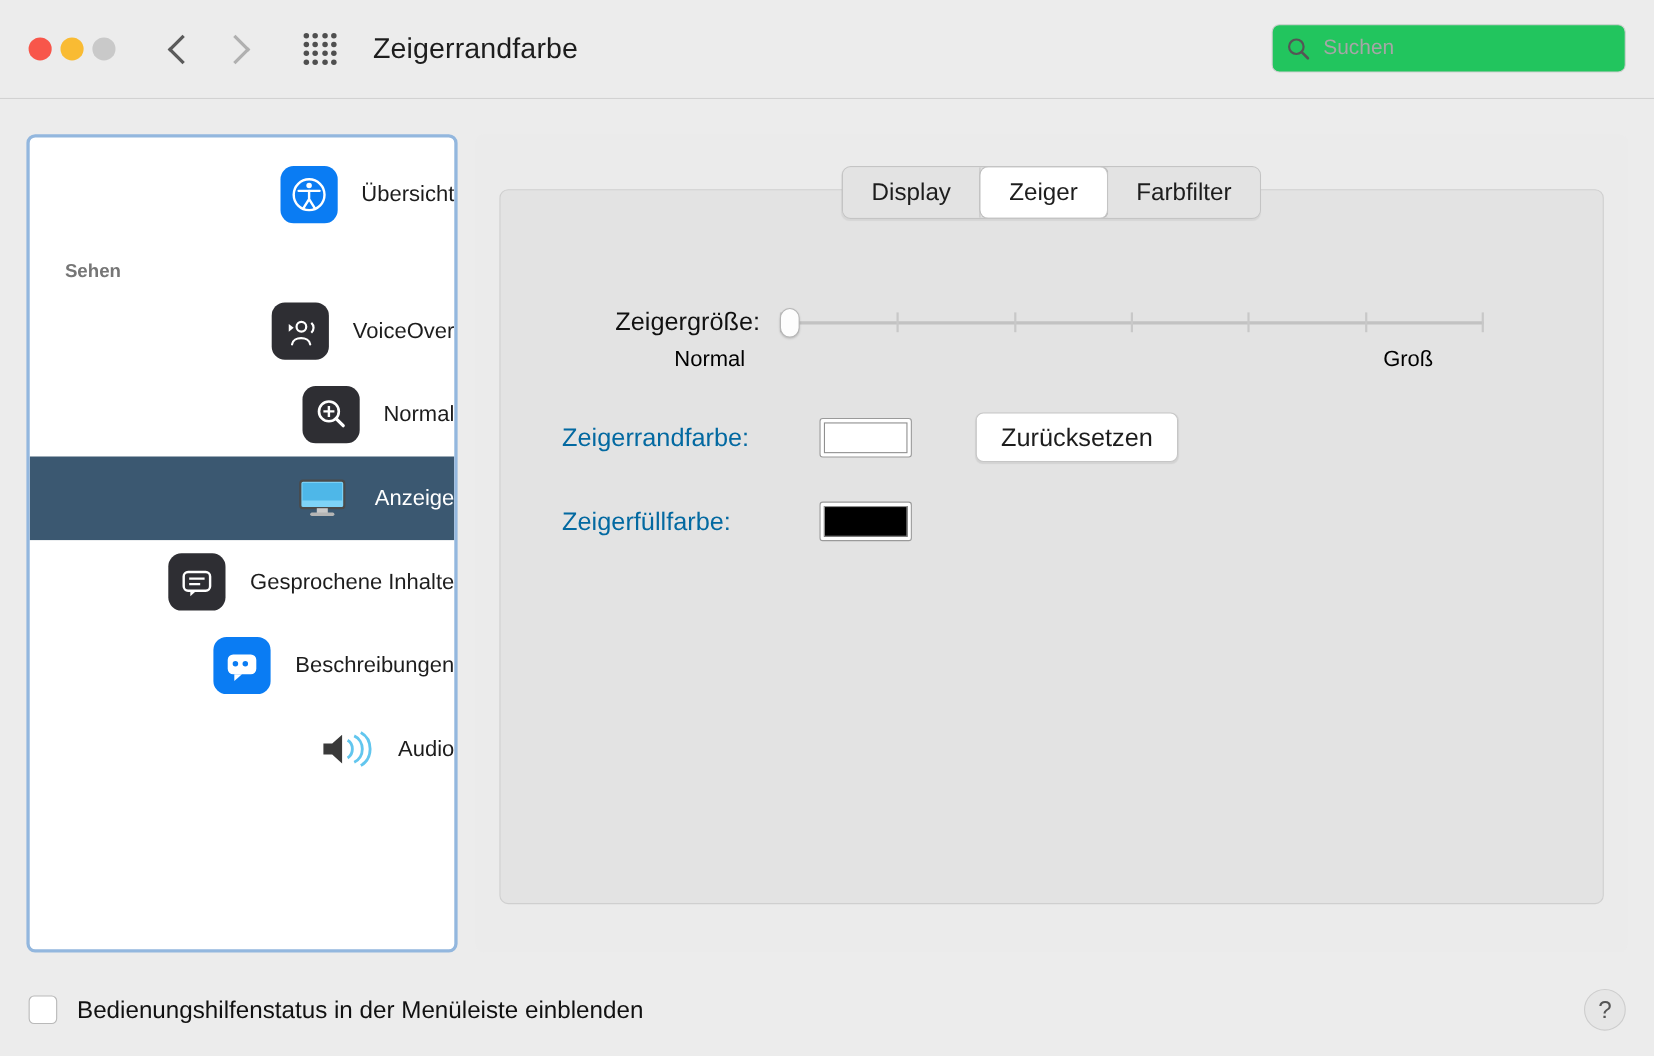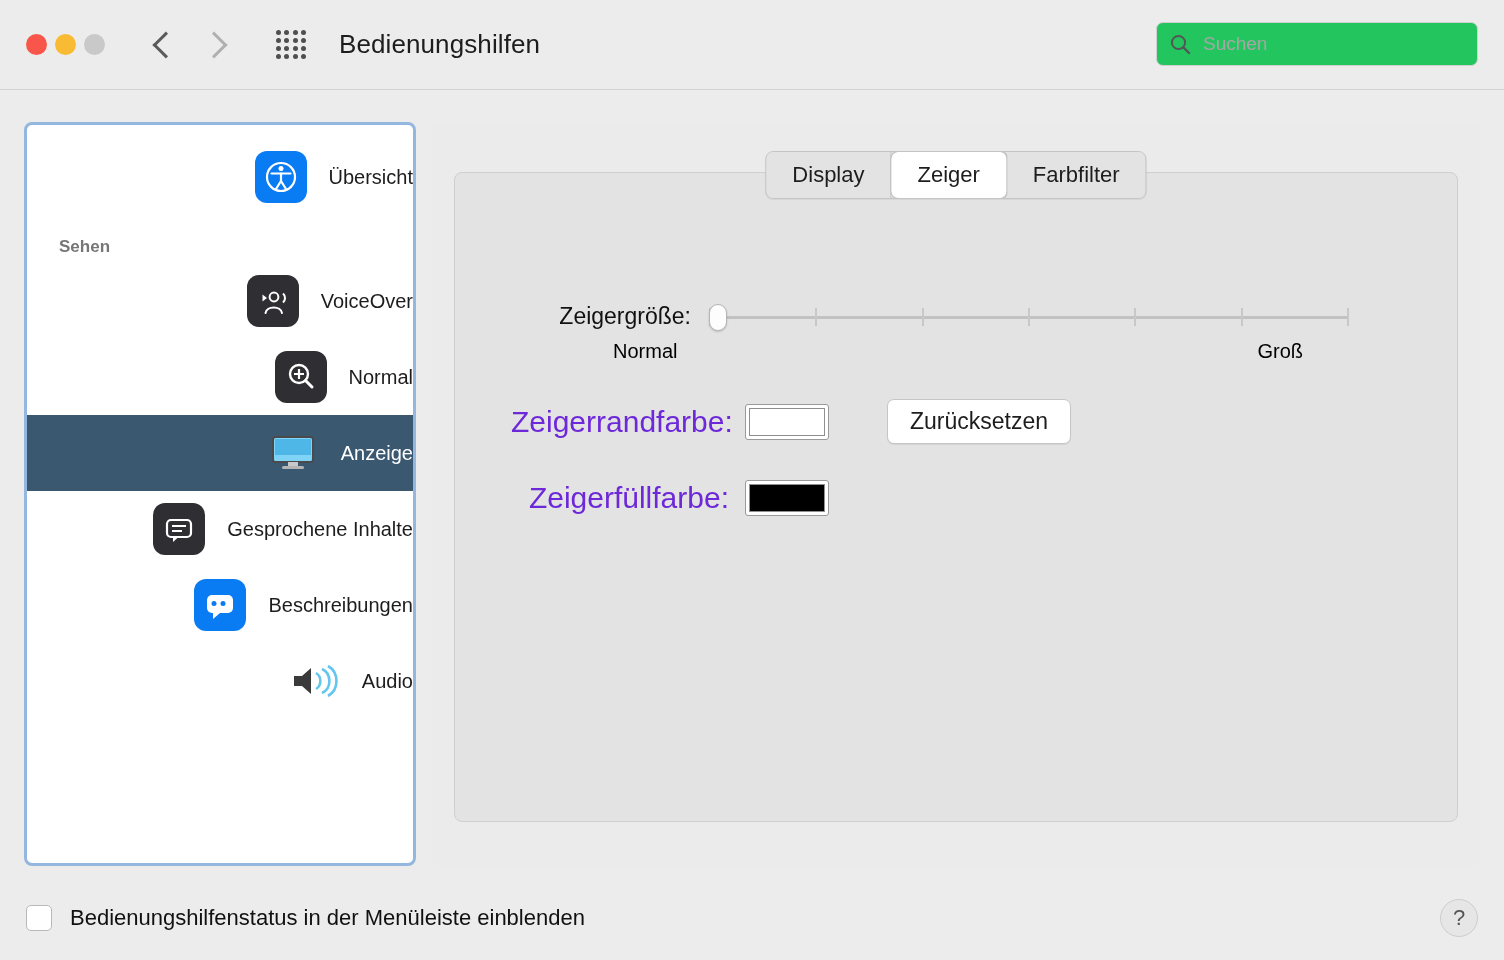--- a/index.html
+++ b/index.html
@@ -230,21 +230,21 @@
   .check-label { font-size: 25px; color: #111; }
   .sub-label {
     font-size: 20px;
     color: #2c2c2c;
     margin-top: 10px;
   }
 
   .slider-row {
     display: flex;
     align-items: center;
-    margin-top: 68px;
+    margin-top: 44px;
   }
   .slider-label { font-size: 23px; color: #111; width: 180px; text-align: right; }
   .slider {
     position: relative;
     margin-left: 18px;
     width: 640px;
     height: 26px;
   }
   .track {
     position: absolute;
@@ -282,21 +282,21 @@
     margin-top: 10px;
     font-size: 20px;
     color: #000000;
   }
 
   .color-row {
     display: flex;
     align-items: center;
     margin-top: 36px;
   }
-  .color-label { font-size: 30px; color: #6d28d9; width: 218px; text-align: right; }
+  .color-label { font-size: 23px; color: #0369a1; width: 218px; text-align: left; }
   .swatch {
     margin-left: 16px;
     width: 84px; height: 36px;
     border: 1px solid #9a9a9a;
     background: #fff;
     padding: 3px;
     border-radius: 3px;
   }
   .swatch .fill {
     width: 100%; height: 100%;
@@ -368,21 +368,21 @@
       <i></i>
         <i></i>
         <i></i>
         <i></i>
       <i></i>
         <i></i>
         <i></i>
         <i></i>
     </div>
 
-    <div class="win-title">Bedienungshilfen</div>
+    <div class="win-title">Zeigerrandfarbe</div>
 
     <div class="searchbox">
       <svg width="22" height="22" viewBox="0 0 22 22">
         <circle cx="9.5" cy="9.5" r="6.6" fill="none" stroke="#555" stroke-width="2"></circle>
         <line x1="14.4" y1="14.4" x2="20" y2="20" stroke="#555" stroke-width="2.4" stroke-linecap="round"></line>
       </svg>
       <input type="text" value="" placeholder="Suchen" style="">
     </div>
   </div>
 

